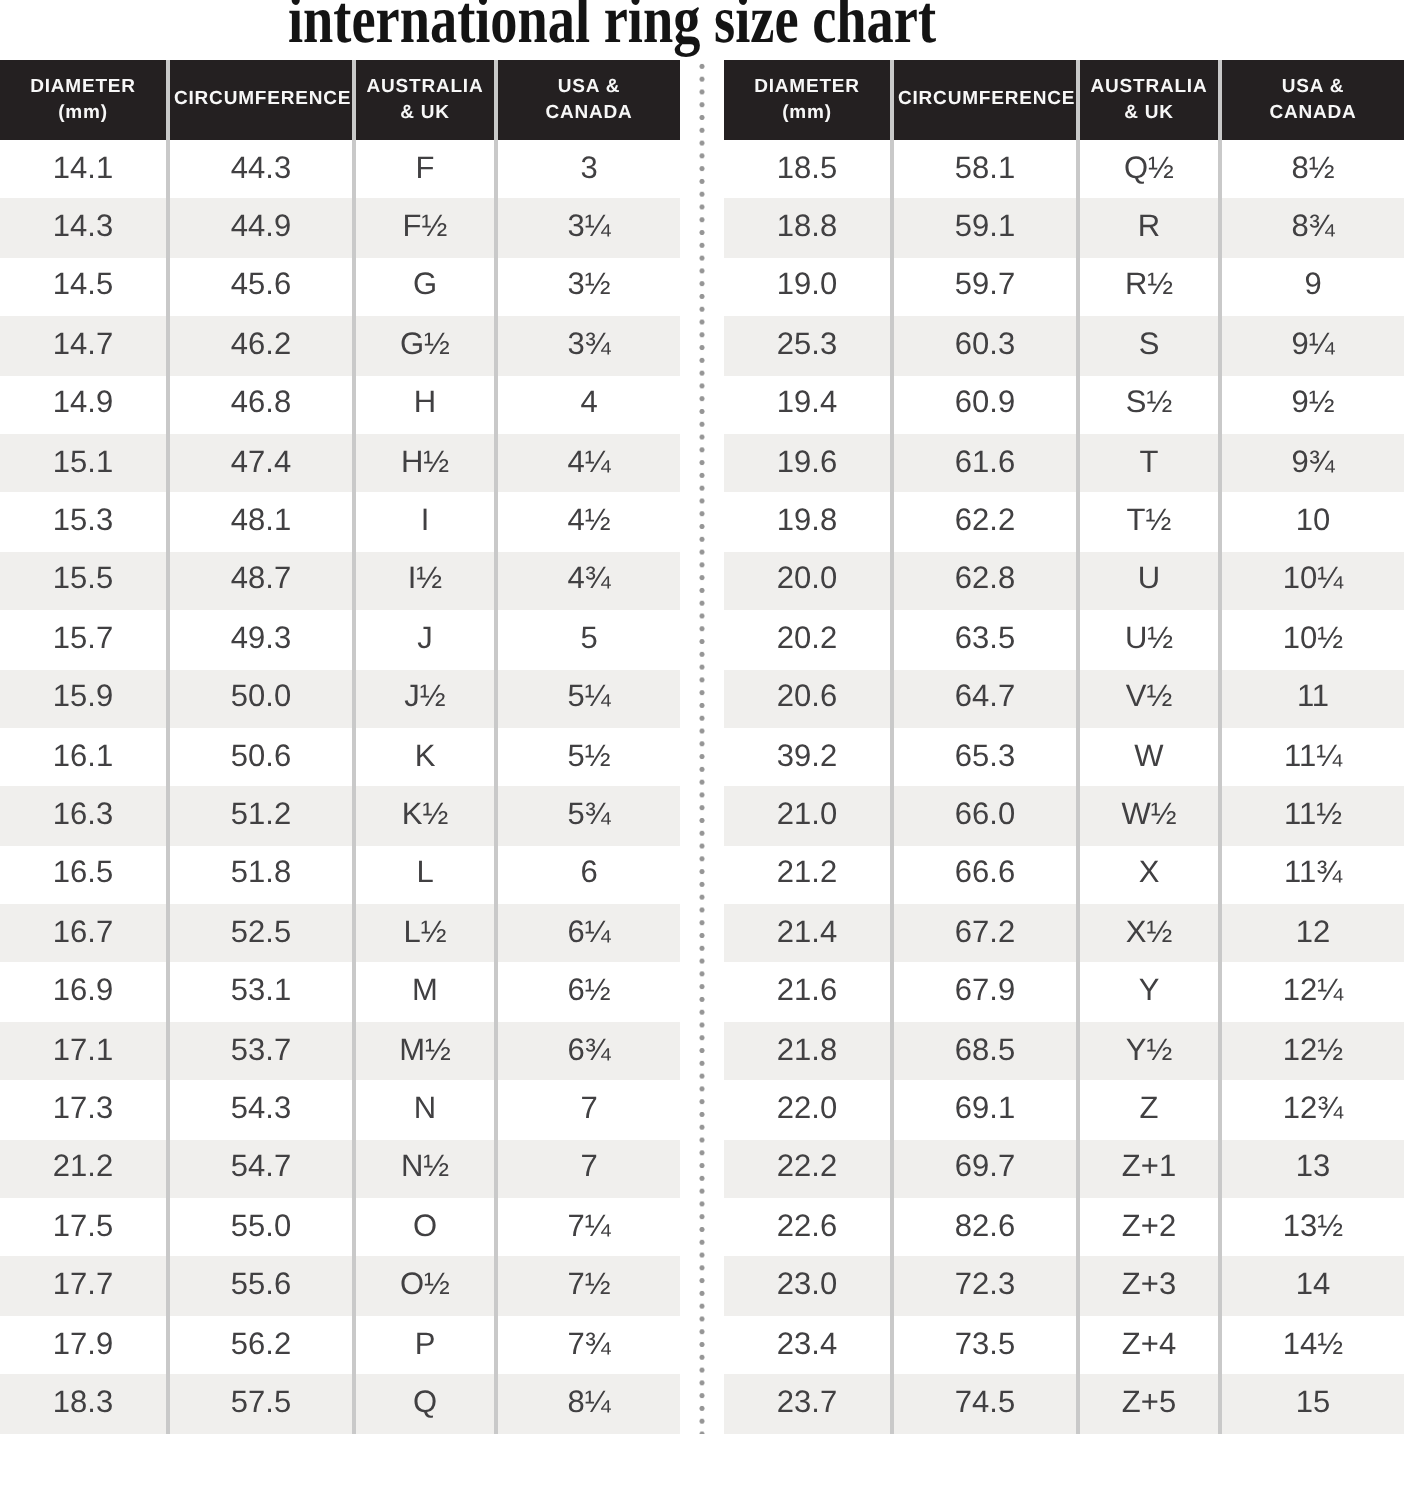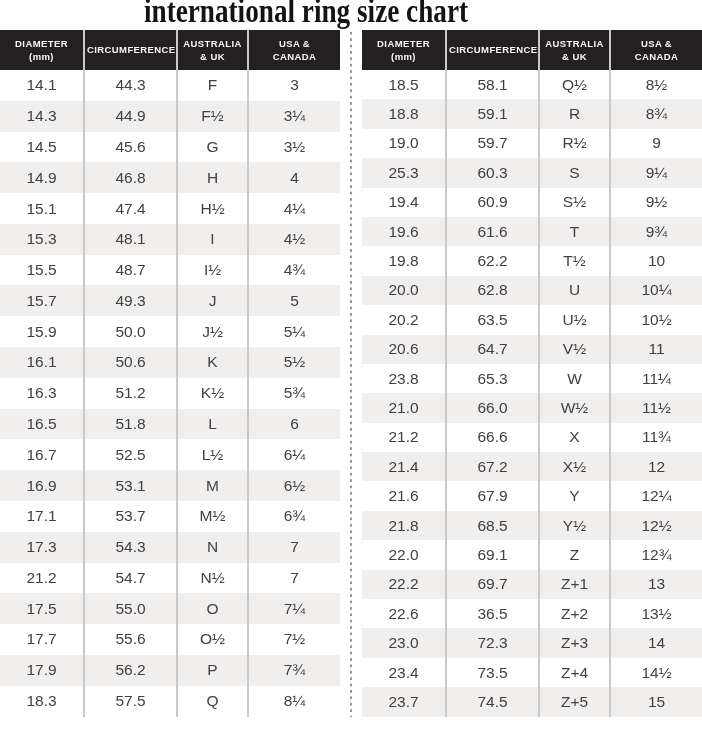--- a/index.html
+++ b/index.html
@@ -138,20 +138,26 @@
             <td>F½</td>
             <td>3¼</td>
           </tr>
           <tr>
             <td>14.5</td>
             <td>45.6</td>
             <td>G</td>
             <td>3½</td>
           </tr>
           <tr>
+            <td>14.7</td>
+            <td>46.2</td>
+            <td>G½</td>
+            <td>3¾</td>
+          </tr>
+          <tr>
             <td>14.9</td>
             <td>46.8</td>
             <td>H</td>
             <td>4</td>
           </tr>
           <tr>
             <td>15.1</td>
             <td>47.4</td>
             <td>H½</td>
             <td>4¼</td>
@@ -338,21 +344,21 @@
             <td>U½</td>
             <td>10½</td>
           </tr>
           <tr>
             <td>20.6</td>
             <td>64.7</td>
             <td>V½</td>
             <td>11</td>
           </tr>
           <tr>
-            <td>23.8</td>
+            <td>39.2</td>
             <td>65.3</td>
             <td>W</td>
             <td>11¼</td>
           </tr>
           <tr>
             <td>21.0</td>
             <td>66.0</td>
             <td>W½</td>
             <td>11½</td>
           </tr>
@@ -387,21 +393,21 @@
             <td>12¾</td>
           </tr>
           <tr>
             <td>22.2</td>
             <td>69.7</td>
             <td>Z+1</td>
             <td>13</td>
           </tr>
           <tr>
             <td>22.6</td>
-            <td>36.5</td>
+            <td>82.6</td>
             <td>Z+2</td>
             <td>13½</td>
           </tr>
           <tr>
             <td>23.0</td>
             <td>72.3</td>
             <td>Z+3</td>
             <td>14</td>
           </tr>
           <tr>

